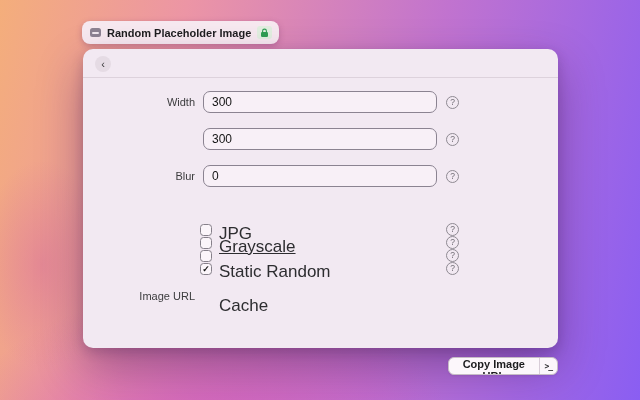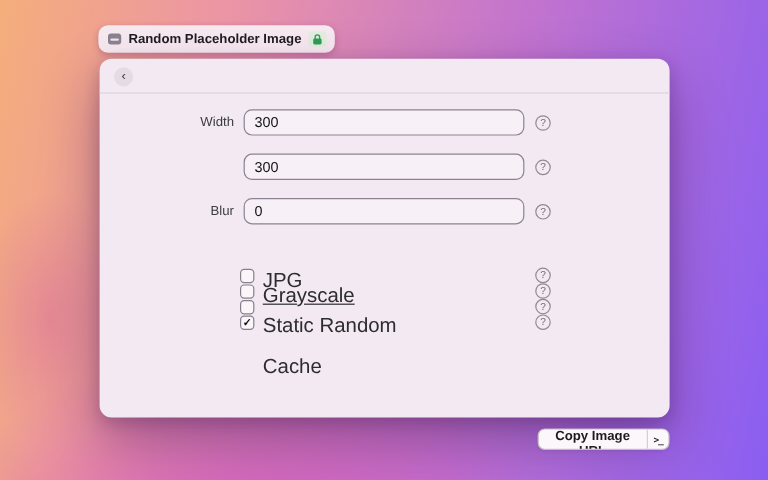--- a/index.html
+++ b/index.html
@@ -113,20 +113,21 @@
       <span class="help" style="top:158px;">?</span>
 
       <span class="checkbox" style="top:172px;"></span>
       <span class="cb-label" style="top:172px;margin-top:46px;">Cache</span>
       <span class="help" style="top:171px;">?</span>
 
       <span class="checkbox" style="top:185px;">✓</span>
       <span class="cb-label" style="top:184px;">Static Random</span>
       <span class="help" style="top:184px;">?</span>
 
+      <span class="row-label" style="left:12px; top:212px;">Image URL</span>
 
       <div class="btn-group">
         <button class="copy-btn">Copy Image URL</button>
         <button class="term-btn">&gt;_</button>
       </div>
 
     </div>
   </div>
 </div>
 

